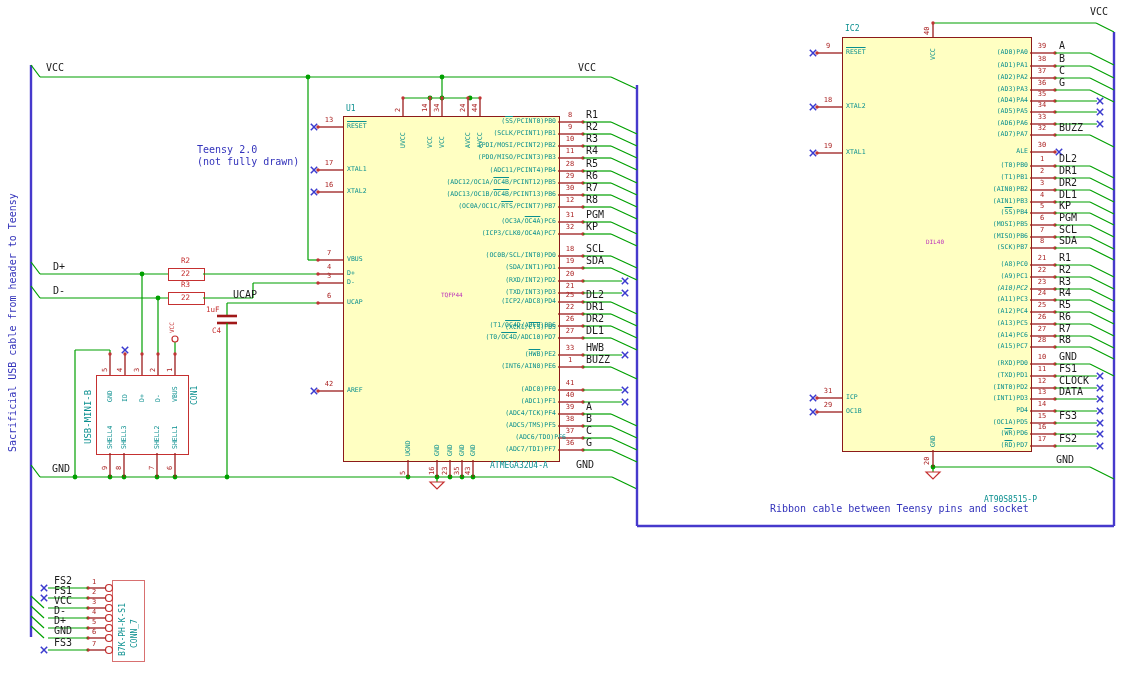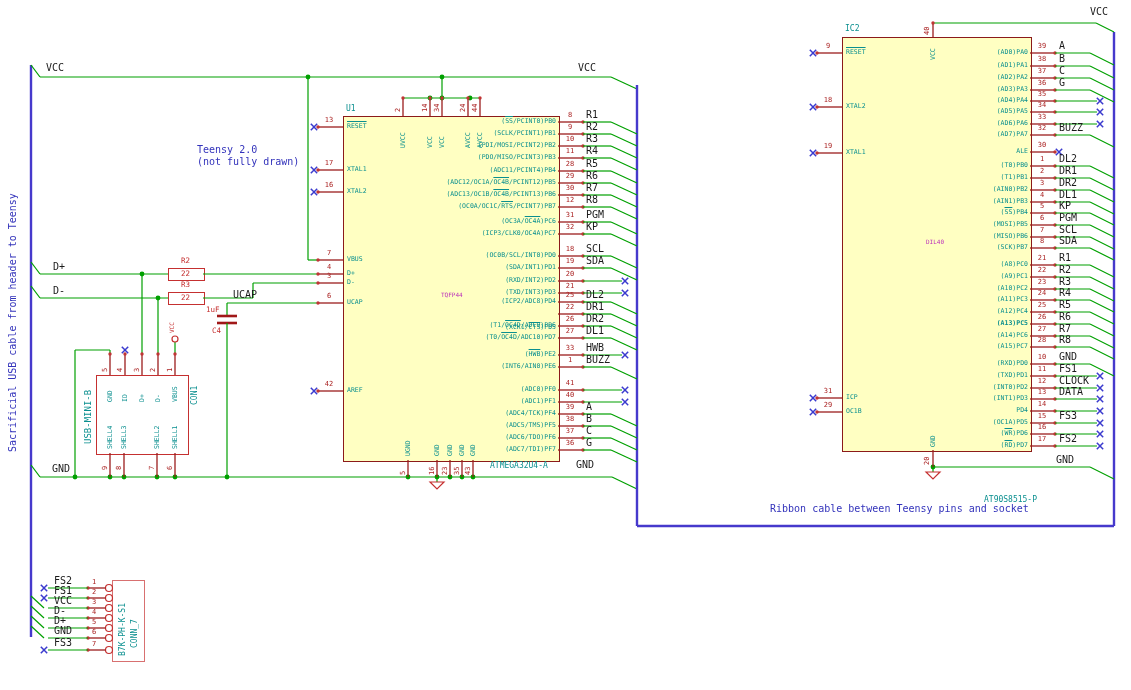--- a/index.html
+++ b/index.html
@@ -602,21 +602,21 @@
     <div class="abs pname rt" style="left: 406px; top: 386px; width: 150px;">(ADC0)PF0</div>
     <div class="abs num ctr" style="left: 558px; top: 392px; width: 24px;">40</div>
     <div class="abs pname rt" style="left: 406px; top: 398px; width: 150px;">(ADC1)PF1</div>
     <div class="abs num ctr" style="left: 558px; top: 404px; width: 24px;">39</div>
     <div class="abs pname rt" style="left: 406px; top: 410px; width: 150px;">(ADC4/TCK)PF4</div>
     <div class="abs lbl" style="left: 586px; top: 402px;">A</div>
     <div class="abs num ctr" style="left: 558px; top: 416px; width: 24px;">38</div>
     <div class="abs pname rt" style="left: 406px; top: 422px; width: 150px;">(ADC5/TMS)PF5</div>
     <div class="abs lbl" style="left: 586px; top: 414px;">B</div>
     <div class="abs num ctr" style="left: 558px; top: 428px; width: 24px;">37</div>
-    <div class="abs pname rt" style="left: 406px; top: 434px; width: 150px;">(ADC6/TDO)PF6</div>
+    <div class="abs pname rt" style="left: 416px; top: 434px; width: 150px;">(ADC6/TDO)PF6</div>
     <div class="abs lbl" style="left: 586px; top: 426px;">C</div>
     <div class="abs num ctr" style="left: 558px; top: 440px; width: 24px;">36</div>
     <div class="abs pname rt" style="left: 406px; top: 446px; width: 150px;">(ADC7/TDI)PF7</div>
     <div class="abs lbl" style="left: 586px; top: 438px;">G</div>
     <div class="abs num ctr" style="left: 814px; top: 43px; width: 28px;">9</div>
     <div class="abs pname" style="left: 846px; top: 49px;"><span class="ov">RESET</span></div>
     <div class="abs num ctr" style="left: 814px; top: 97px; width: 28px;">18</div>
     <div class="abs pname" style="left: 846px; top: 103px;">XTAL2</div>
     <div class="abs num ctr" style="left: 814px; top: 143px; width: 28px;">19</div>
     <div class="abs pname" style="left: 846px; top: 149px;">XTAL1</div>
@@ -675,30 +675,30 @@
     <div class="abs num ctr" style="left: 1030px; top: 238px; width: 24px;">8</div>
     <div class="abs pname rt" style="left: 878px; top: 244px; width: 150px;">(SCK)PB7</div>
     <div class="abs lbl" style="left: 1059px; top: 236px;">SDA</div>
     <div class="abs num ctr" style="left: 1030px; top: 255px; width: 24px;">21</div>
     <div class="abs pname rt" style="left: 878px; top: 261px; width: 150px;">(A8)PC0</div>
     <div class="abs lbl" style="left: 1059px; top: 253px;">R1</div>
     <div class="abs num ctr" style="left: 1030px; top: 267px; width: 24px;">22</div>
     <div class="abs pname rt" style="left: 878px; top: 273px; width: 150px;">(A9)PC1</div>
     <div class="abs lbl" style="left: 1059px; top: 265px;">R2</div>
     <div class="abs num ctr" style="left: 1030px; top: 279px; width: 24px;">23</div>
-    <div class="abs pname rt" style="left: 878px; top: 285px; width: 150px;">(A10)PC2</div>
+    <div class="abs pname rt" style="left: 878px; top: 285px; width: 150px; font-style: italic;">(A10)PC2</div>
     <div class="abs lbl" style="left: 1059px; top: 277px;">R3</div>
     <div class="abs num ctr" style="left: 1030px; top: 290px; width: 24px;">24</div>
     <div class="abs pname rt" style="left: 878px; top: 296px; width: 150px;">(A11)PC3</div>
     <div class="abs lbl" style="left: 1059px; top: 288px;">R4</div>
     <div class="abs num ctr" style="left: 1030px; top: 302px; width: 24px;">25</div>
     <div class="abs pname rt" style="left: 878px; top: 308px; width: 150px;">(A12)PC4</div>
     <div class="abs lbl" style="left: 1059px; top: 300px;">R5</div>
     <div class="abs num ctr" style="left: 1030px; top: 314px; width: 24px;">26</div>
-    <div class="abs pname rt" style="left: 878px; top: 320px; width: 150px; font-weight: bold;">(A13)PC5</div>
+    <div class="abs pname rt" style="left: 878px; top: 320px; width: 150px;">(A13)PC5</div>
     <div class="abs lbl" style="left: 1059px; top: 312px;">R6</div>
     <div class="abs num ctr" style="left: 1030px; top: 326px; width: 24px;">27</div>
     <div class="abs pname rt" style="left: 878px; top: 332px; width: 150px;">(A14)PC6</div>
     <div class="abs lbl" style="left: 1059px; top: 324px;">R7</div>
     <div class="abs num ctr" style="left: 1030px; top: 337px; width: 24px;">28</div>
     <div class="abs pname rt" style="left: 878px; top: 343px; width: 150px;">(A15)PC7</div>
     <div class="abs lbl" style="left: 1059px; top: 335px;">R8</div>
     <div class="abs num ctr" style="left: 1030px; top: 354px; width: 24px;">10</div>
     <div class="abs pname rt" style="left: 878px; top: 360px; width: 150px;">(RXD)PD0</div>
     <div class="abs lbl" style="left: 1059px; top: 352px;">GND</div>

